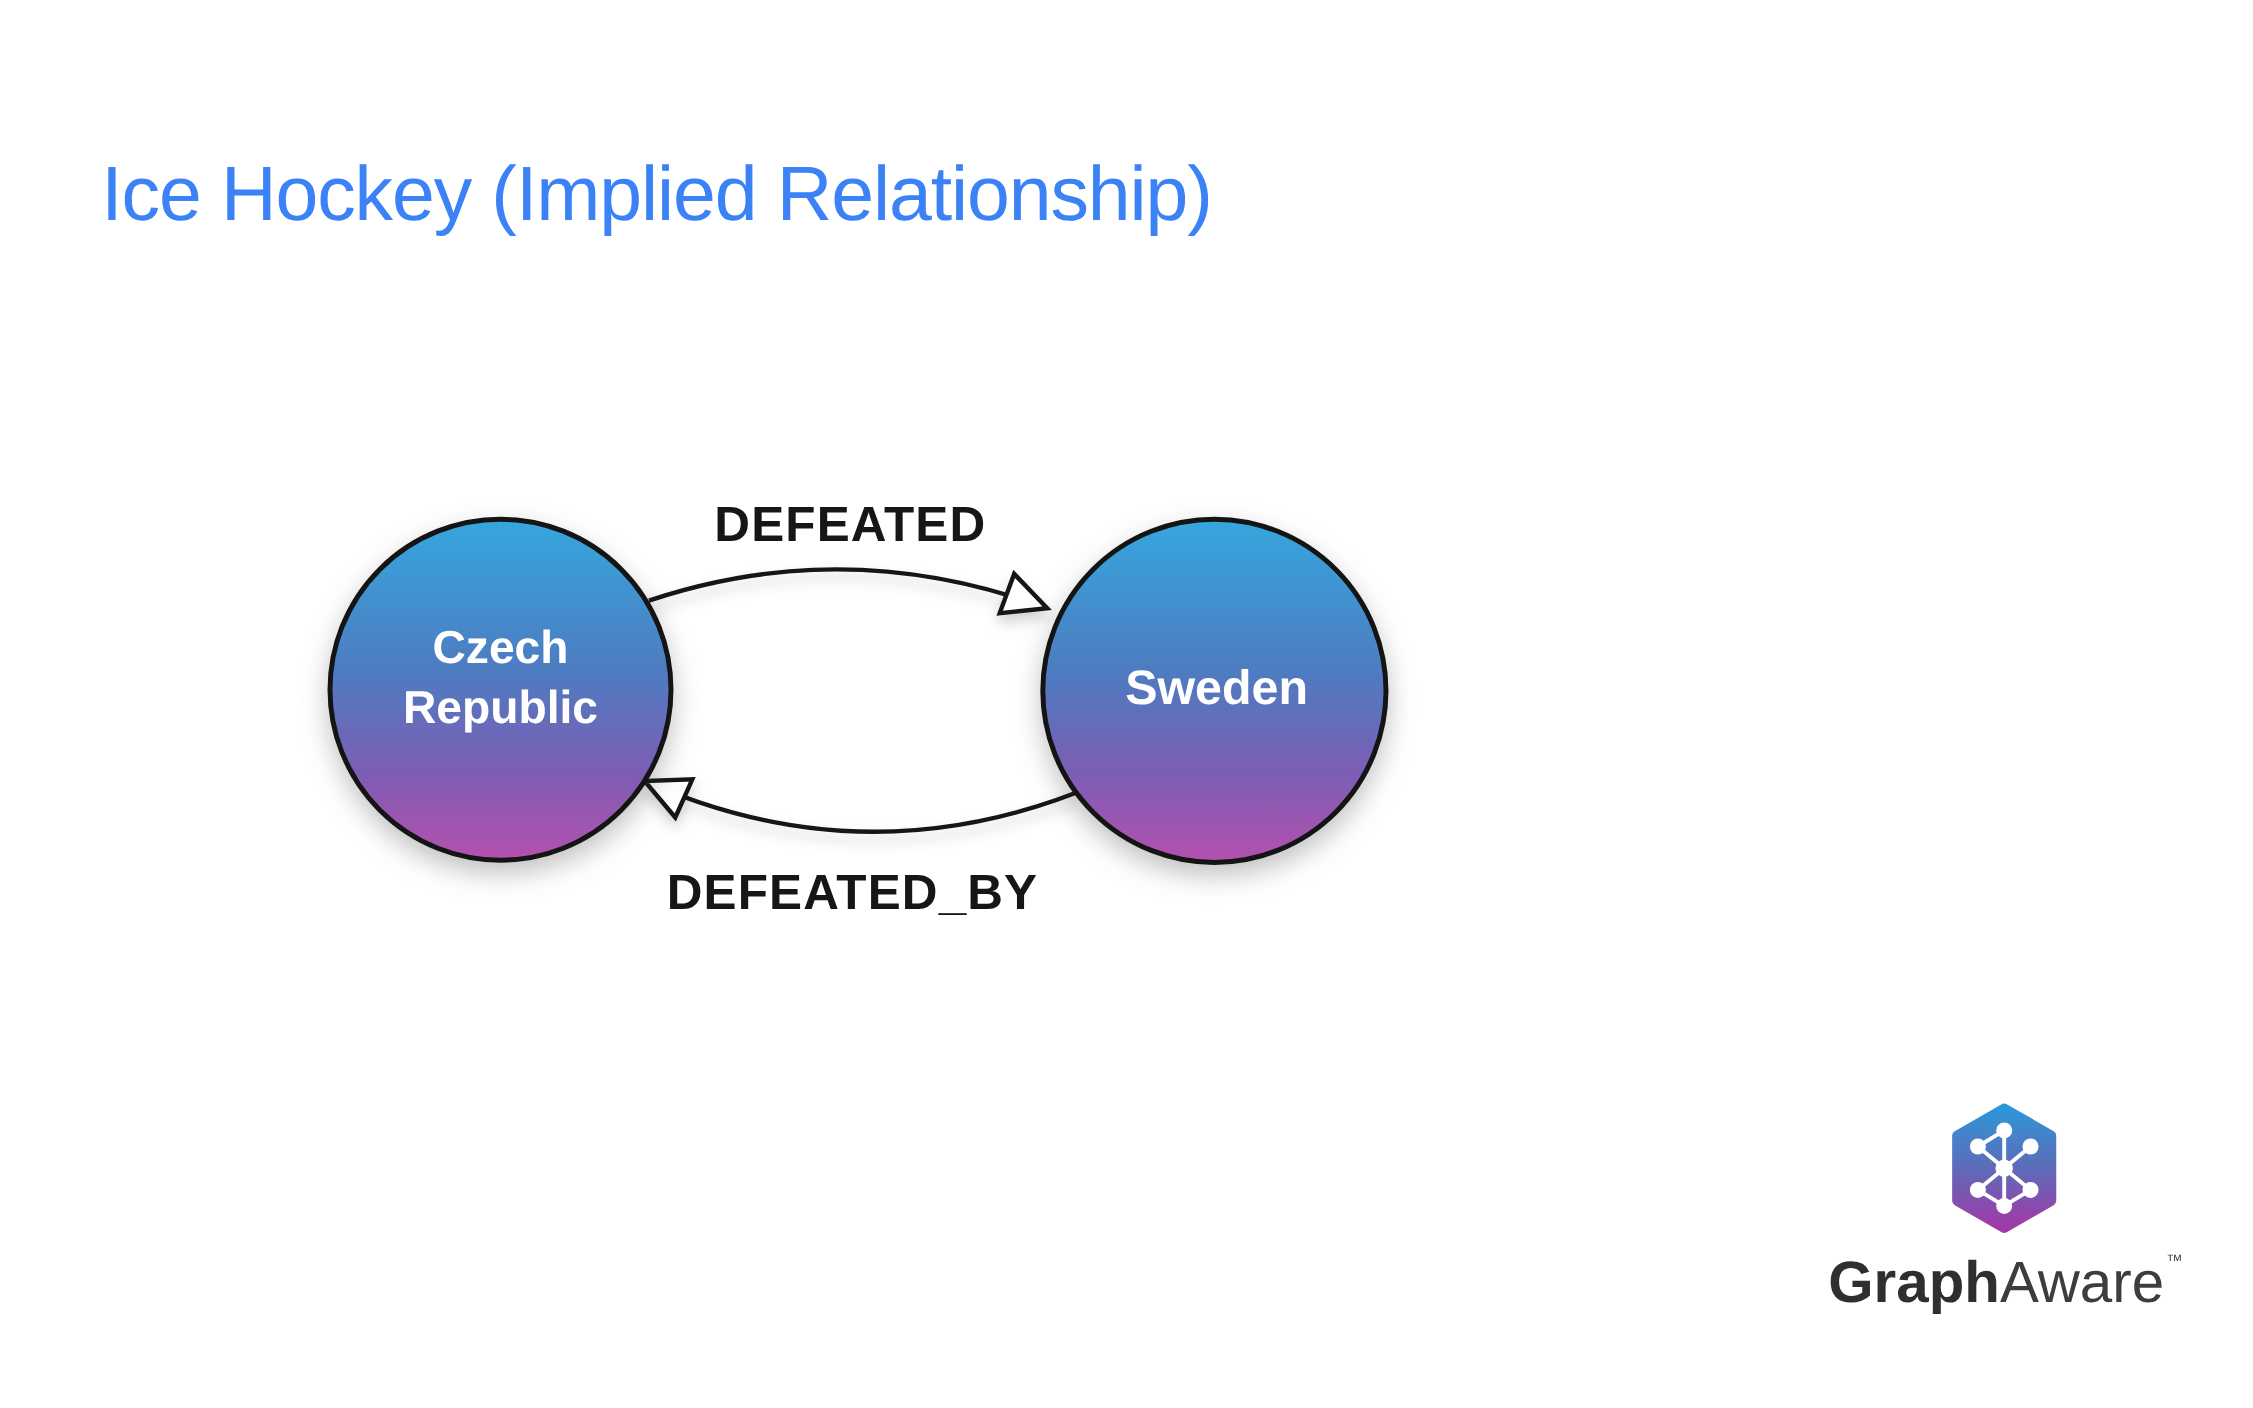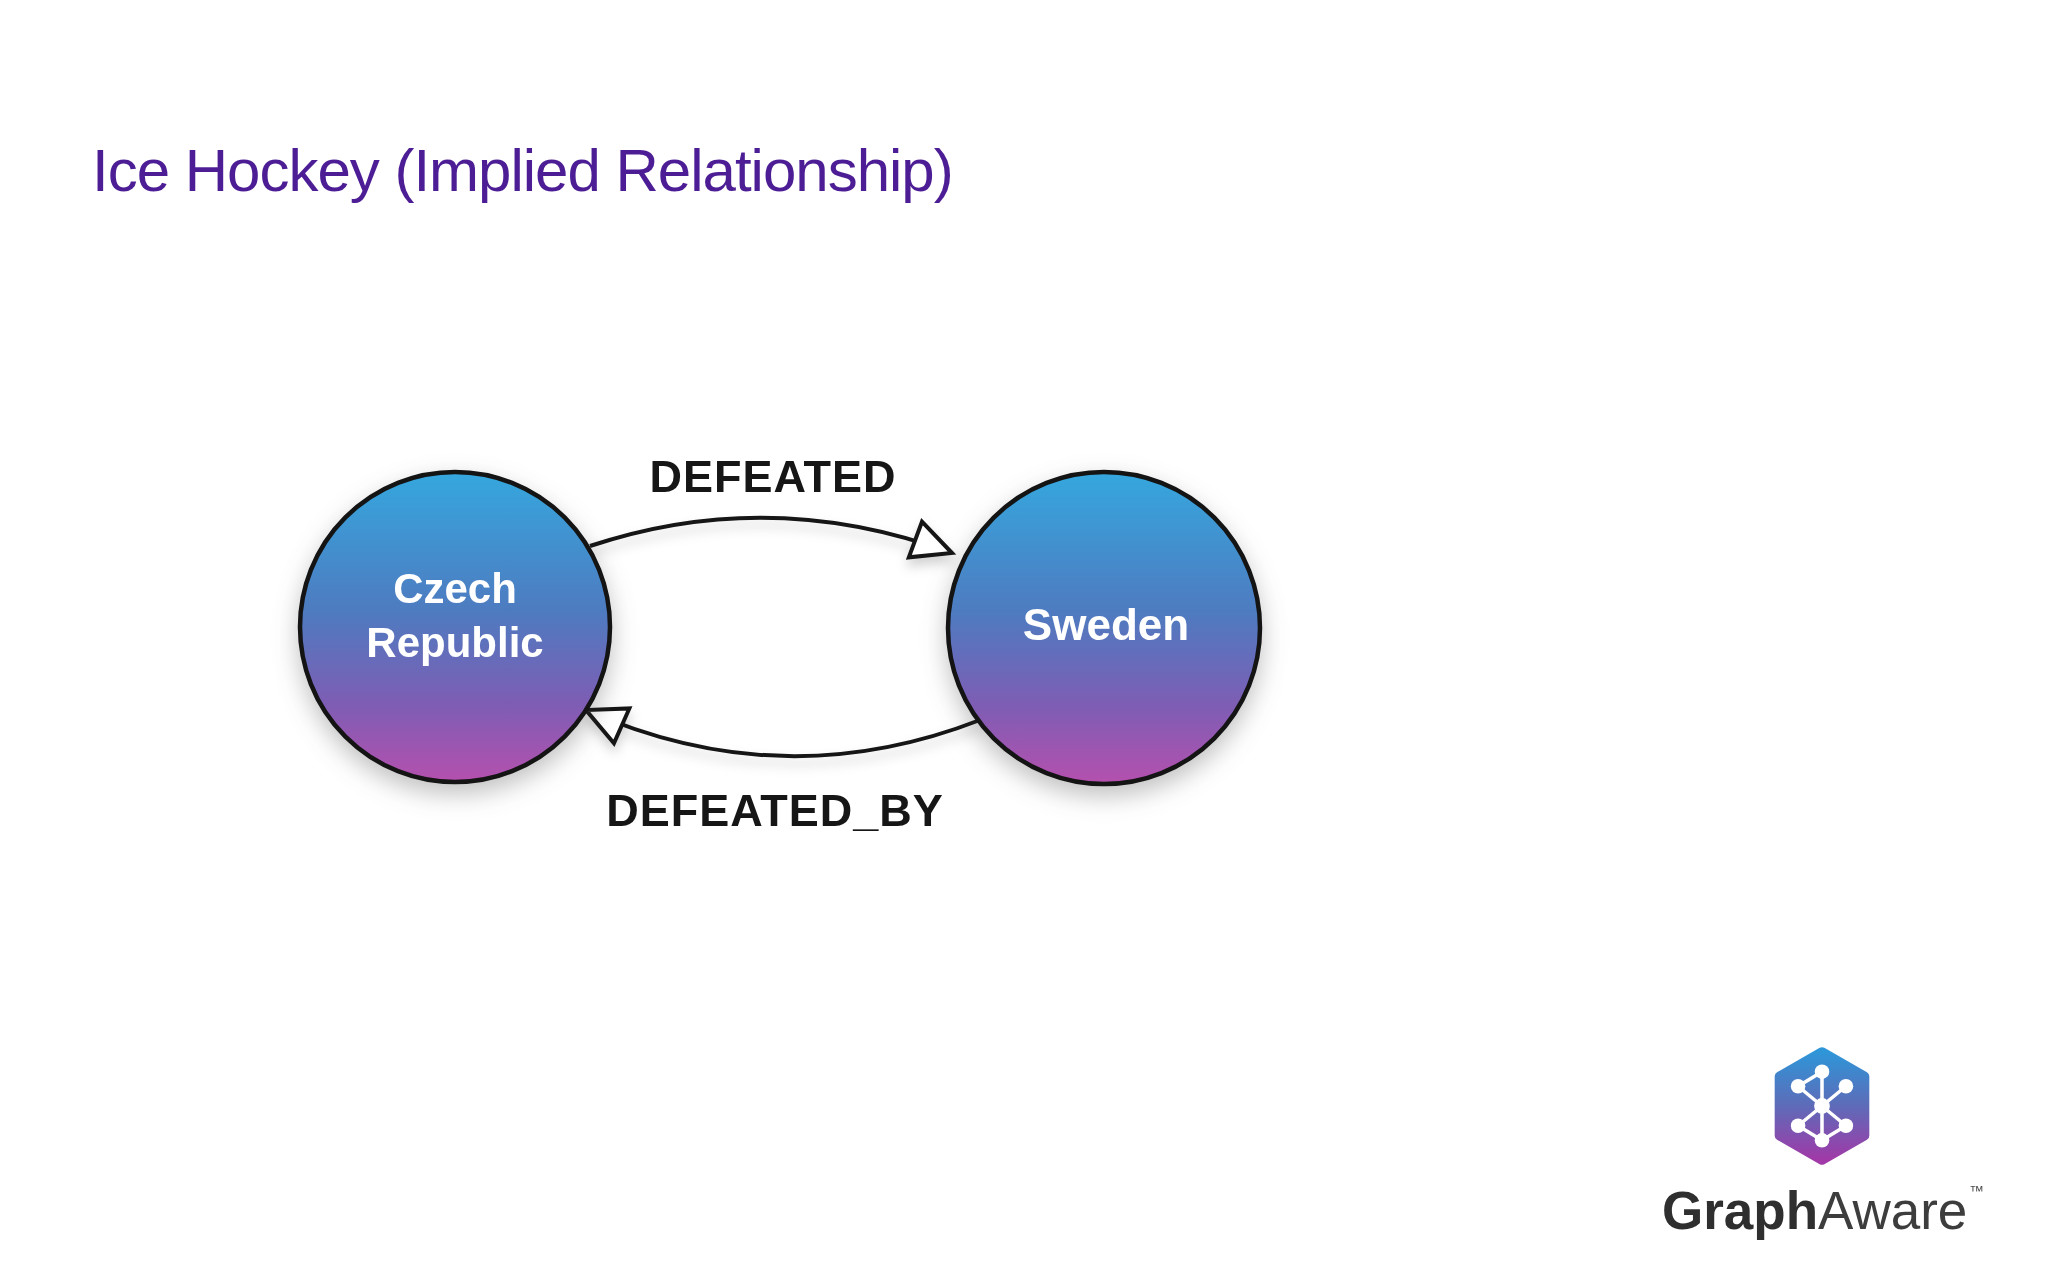--- a/index.html
+++ b/index.html
@@ -7,42 +7,42 @@
     position:relative;
     width:2048px;height:1280px;
     background:#ffffff;
     overflow:hidden;
     font-family:"Liberation Sans", sans-serif;
   }
   .title{
     position:absolute;
     left:92px;top:136px;
     margin:0;
-    font-size:60px;
+    font-size:70px;
     font-weight:300;
     letter-spacing:-1px;
-    color:#4c1d95;
+    color:#3b82f6;
     font-family:"Liberation Sans", sans-serif;
   }
   svg.diagram{position:absolute;left:0;top:0;width:2048px;height:1280px;}
   .node-circle{stroke:#141414;stroke-width:4.5px;}
   .nodes{filter:drop-shadow(0px 10px 12px rgba(50,50,50,0.30));}
   .edges path{fill:none;stroke:#161616;stroke-width:4px;}
   .edges{filter:drop-shadow(0px 7px 6px rgba(0,0,0,0.18));}
   .node-label{font-family:"Liberation Sans", sans-serif;font-weight:700;fill:#ffffff;text-anchor:middle;}
   .node-label.czech{font-size:42px;}
   .node-label.sweden{font-size:44px;}
   .edge-label{
     font-family:"Liberation Sans", sans-serif;
     font-weight:700;font-size:45px;
     fill:#161616;text-anchor:middle;letter-spacing:1px;
   }
   .logo{
     position:absolute;
-    left:1662px;top:1046px;
+    left:1662px;top:1002px;
     width:320px;
     text-align:center;
   }
   .logo-icon{display:block;margin:0 auto;}
   .logo-net{stroke:#ffffff;stroke-width:3.4px;}
   .logo-wordmark{
     margin-top:18px;
     font-size:53px;
     color:#2f2f2f;
     white-space:nowrap;

